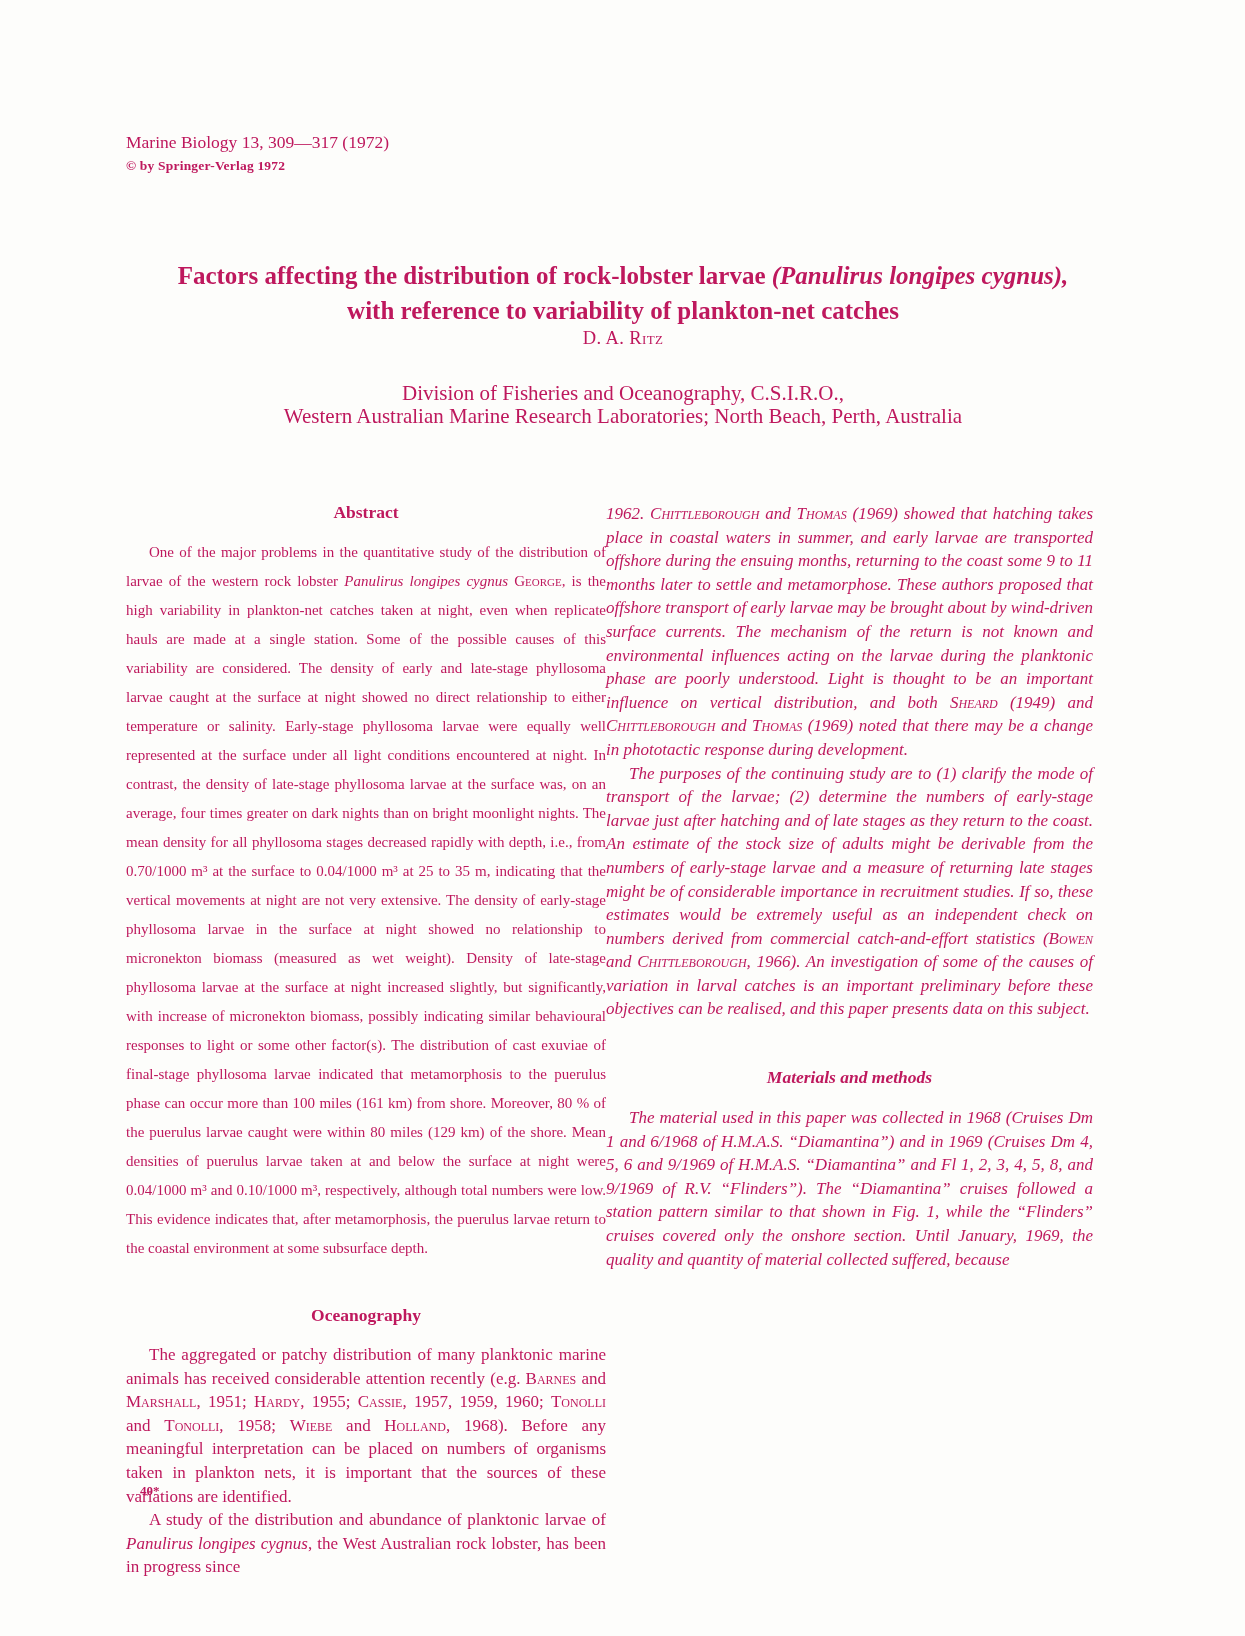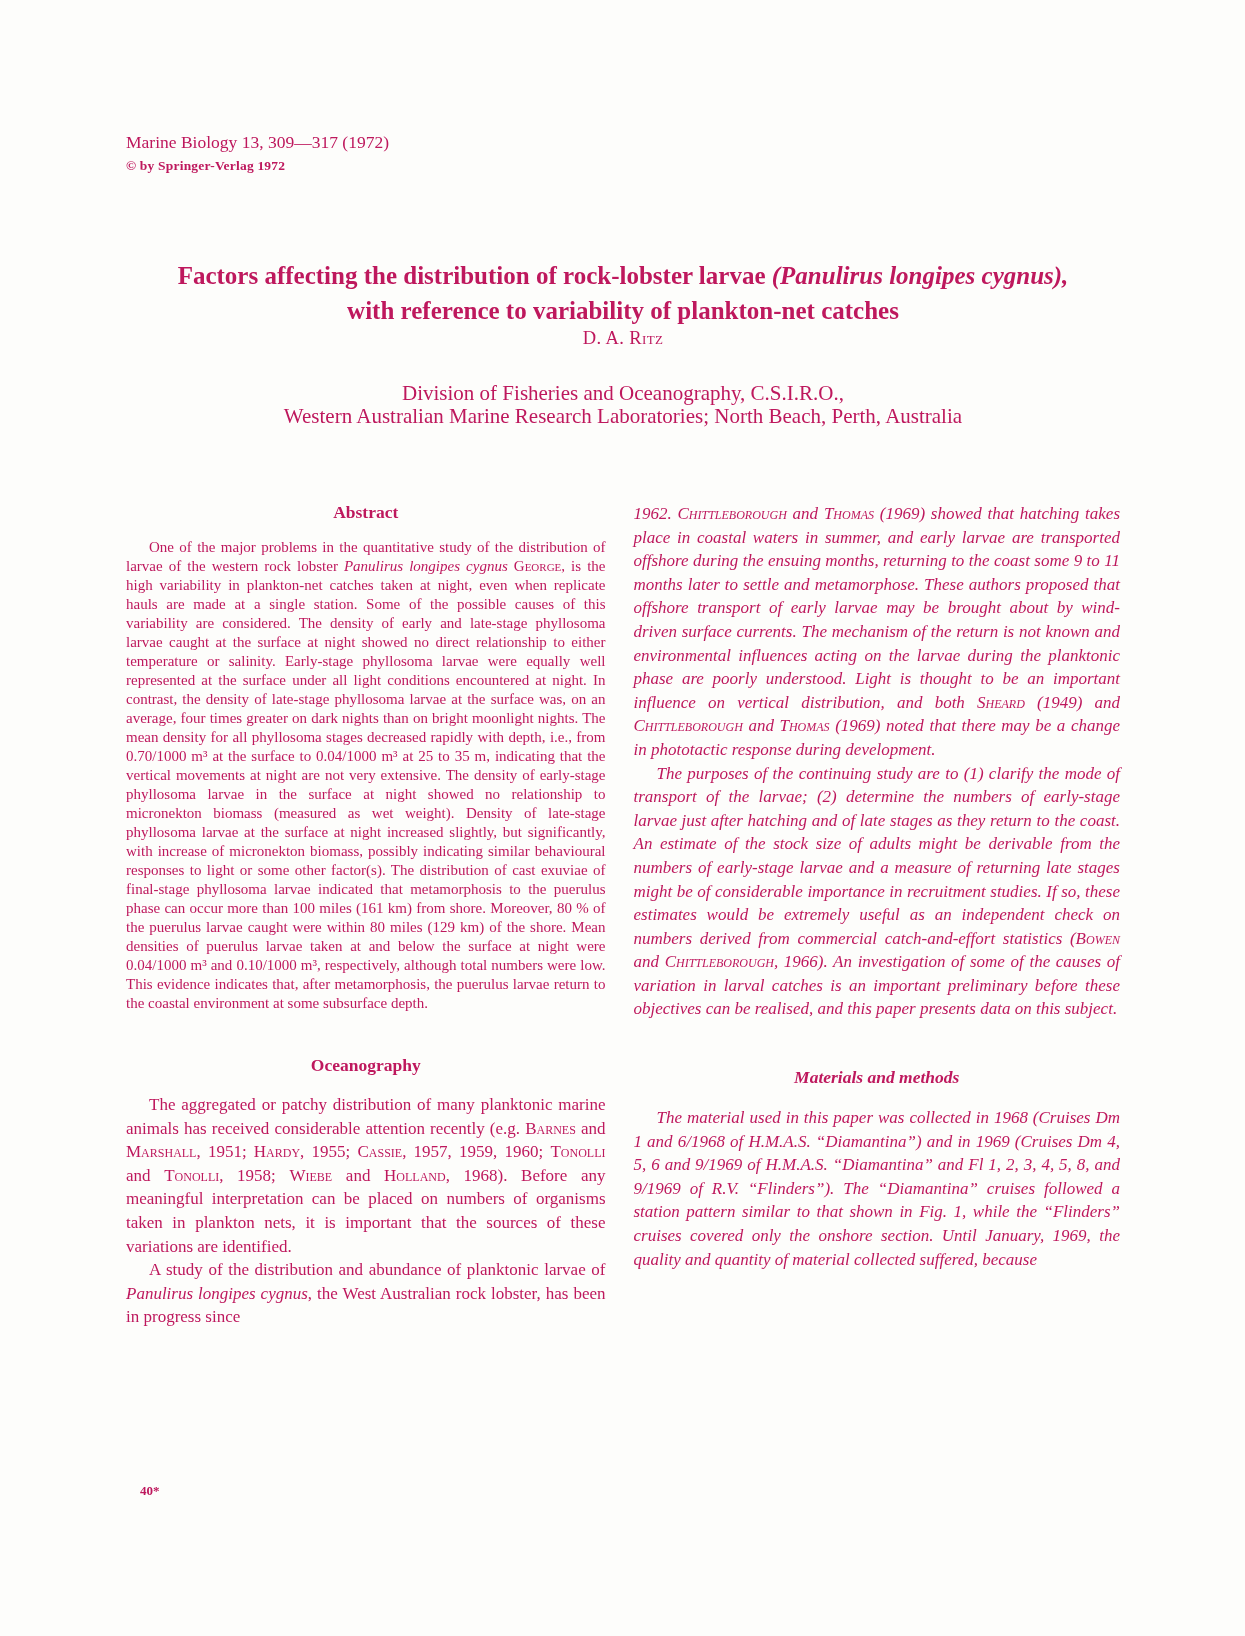--- a/index.html
+++ b/index.html
@@ -27,37 +27,37 @@
     font-size: 25px;
     line-height: 35px;
     font-weight: bold;
   }
   .it { font-style: italic; }
   .sc { font-variant: small-caps; }
 
   .author { text-align: center; font-size: 18.5px; letter-spacing: 0.4px; }
   .affiliation { margin-top: 33px; text-align: center; font-size: 21px; line-height: 23px; }
 
-  .columns { display: flex; gap: 28px; margin-top: 74px; }
+  .columns { display: flex; margin-top: 74px; }
   .col-left  { width: 480px; }
   .col-right { width: 487px; font-style: italic; }
 
   h2.sect {
     font-size: 17.5px;
     font-weight: bold;
     text-align: center;
     margin: 0 0 15px 0;
   }
   .h-intro { margin-top: 42px !important; margin-bottom: 17px !important; }
   .h-materials { margin-top: 46px !important; margin-bottom: 18px !important; }
 
   p { margin: 0; }
   .abstract-text {
     font-size: 15px;
-    line-height: 19px;
+    line-height: 29px;
     text-align: justify;
   }
   .bodytext {
     font-size: 17px;
     line-height: 23.6px;
     text-align: justify;
   }
   .indent { text-indent: 23px; }
 
   .footnote {

